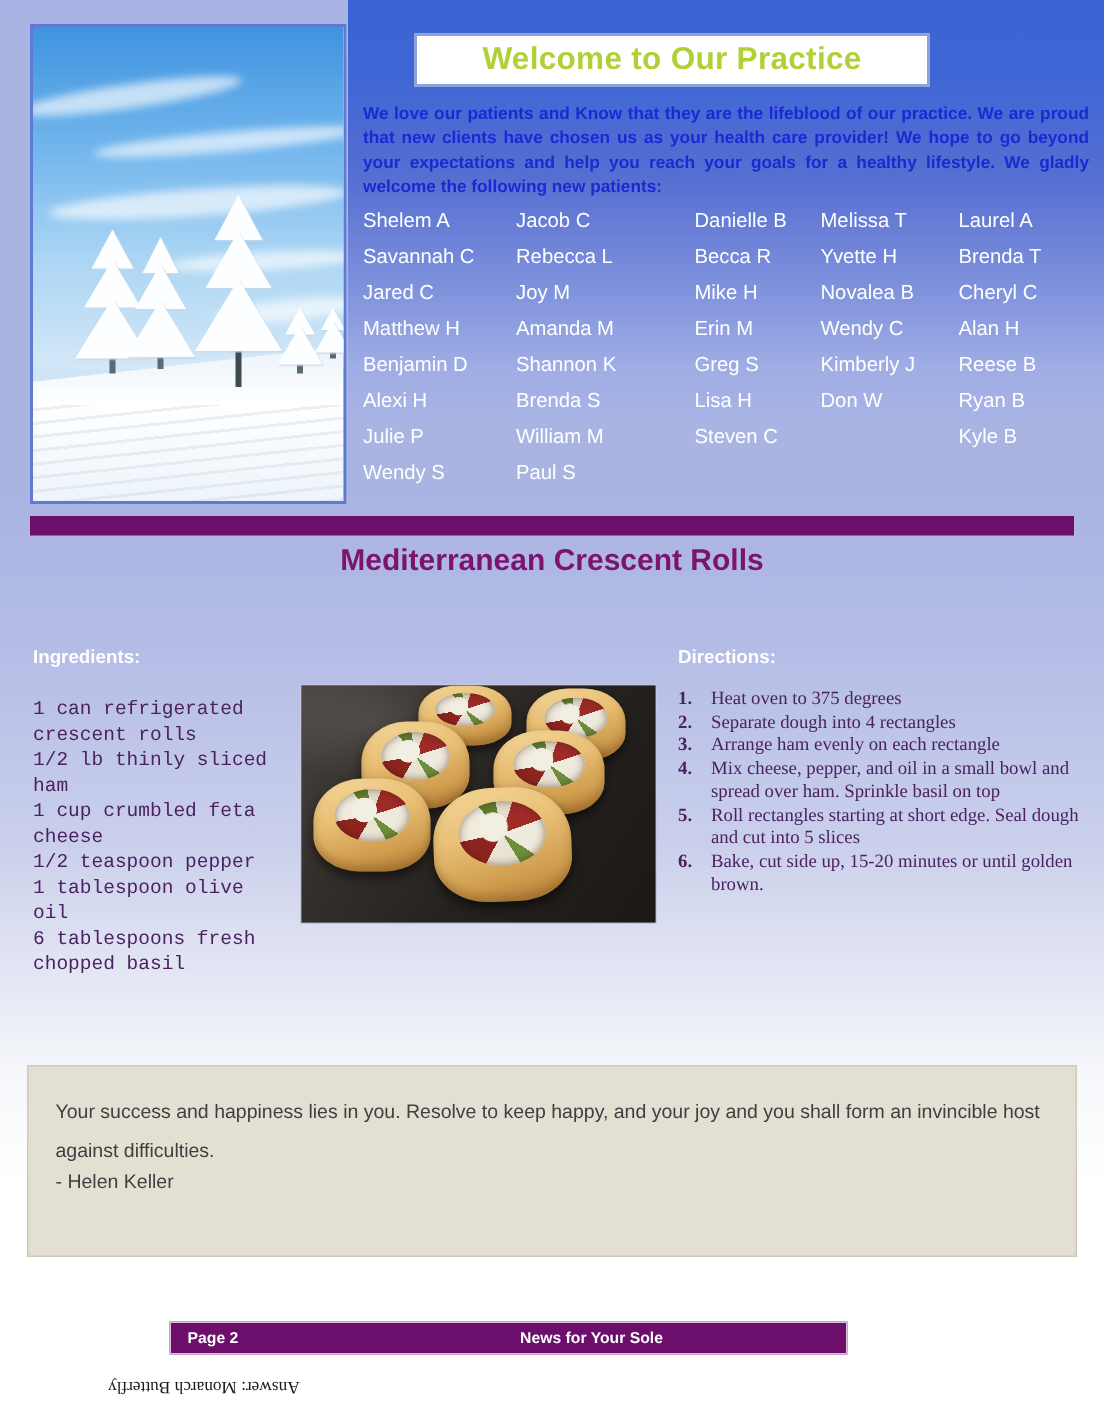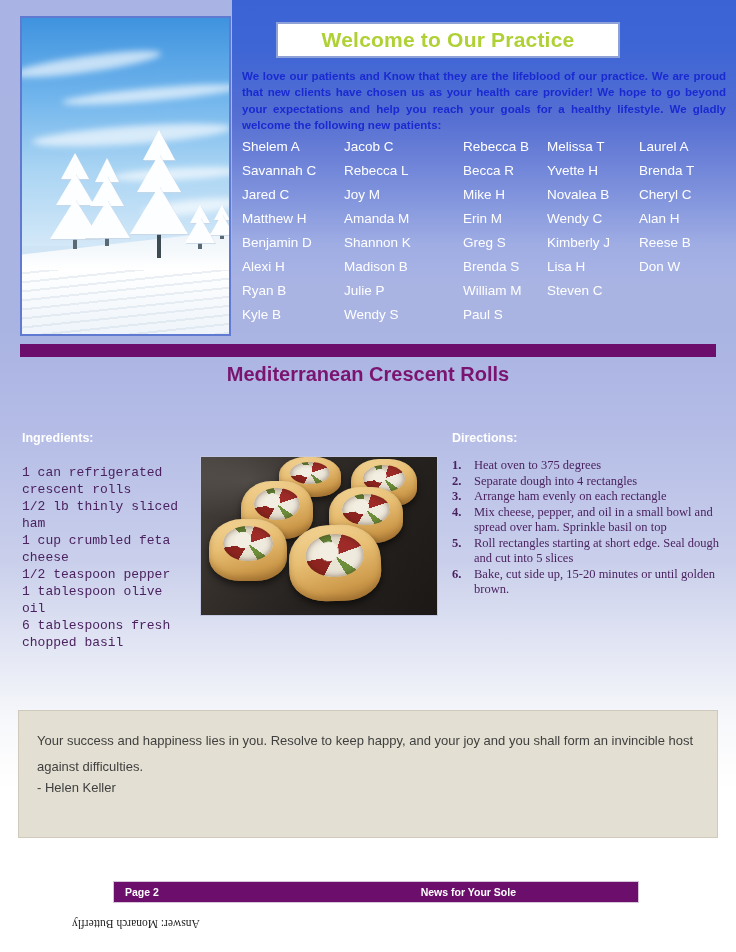--- a/index.html
+++ b/index.html
@@ -309,21 +309,21 @@
     position: absolute;
     left: 18px; top: 69px;
     font-size: 13px;
     color: #3f3f3f;
   }
 
   
   .footer-bar {
     position: absolute;
     left: 113px; top: 881px;
-    width: 526px; height: 22px;
+    width: 452px; height: 22px;
     background: #6c0f6c;
     border: 1px solid #d8c4d8;
   }
   .footer-page {
     position: absolute;
     left: 11px; top: 4px;
     font-size: 10.5px;
     font-weight: bold;
     color: #ffffff;
   }
@@ -394,21 +394,21 @@
     </div>
 
     <div class="blue-panel">
       <div class="welcome-box">
         <span>Welcome to Our Practice</span>
       </div>
       <div class="intro-text">We love our patients and Know that they are the lifeblood of our practice.  We are proud that new clients have chosen us as your health care provider!   We hope to go beyond your expectations and help you reach your goals for a healthy lifestyle. We gladly welcome the following new patients:</div>
       <div class="names-grid">
         <div class="name-cell">Shelem A</div>
         <div class="name-cell">Jacob C</div>
-        <div class="name-cell">Rebecca B</div>
+        <div class="name-cell">Danielle B</div>
         <div class="name-cell">Melissa T</div>
         <div class="name-cell">Laurel A</div>
 
         <div class="name-cell">Savannah C</div>
         <div class="name-cell">Rebecca L</div>
         <div class="name-cell">Becca R</div>
         <div class="name-cell">Yvette H</div>
         <div class="name-cell">Brenda T</div>
 
         <div class="name-cell">Jared C</div>
@@ -423,21 +423,20 @@
         <div class="name-cell">Wendy C</div>
         <div class="name-cell">Alan H</div>
 
         <div class="name-cell">Benjamin D</div>
         <div class="name-cell">Shannon K</div>
         <div class="name-cell">Greg S</div>
         <div class="name-cell">Kimberly J</div>
         <div class="name-cell">Reese B</div>
 
         <div class="name-cell">Alexi H</div>
-        <div class="name-cell">Madison B</div>
         <div class="name-cell">Brenda S</div>
         <div class="name-cell">Lisa H</div>
         <div class="name-cell">Don W</div>
 
         <div class="name-cell">Ryan B</div>
         <div class="name-cell">Julie P</div>
         <div class="name-cell">William M</div>
         <div class="name-cell">Steven C</div>
         <div class="name-cell"></div>
 

